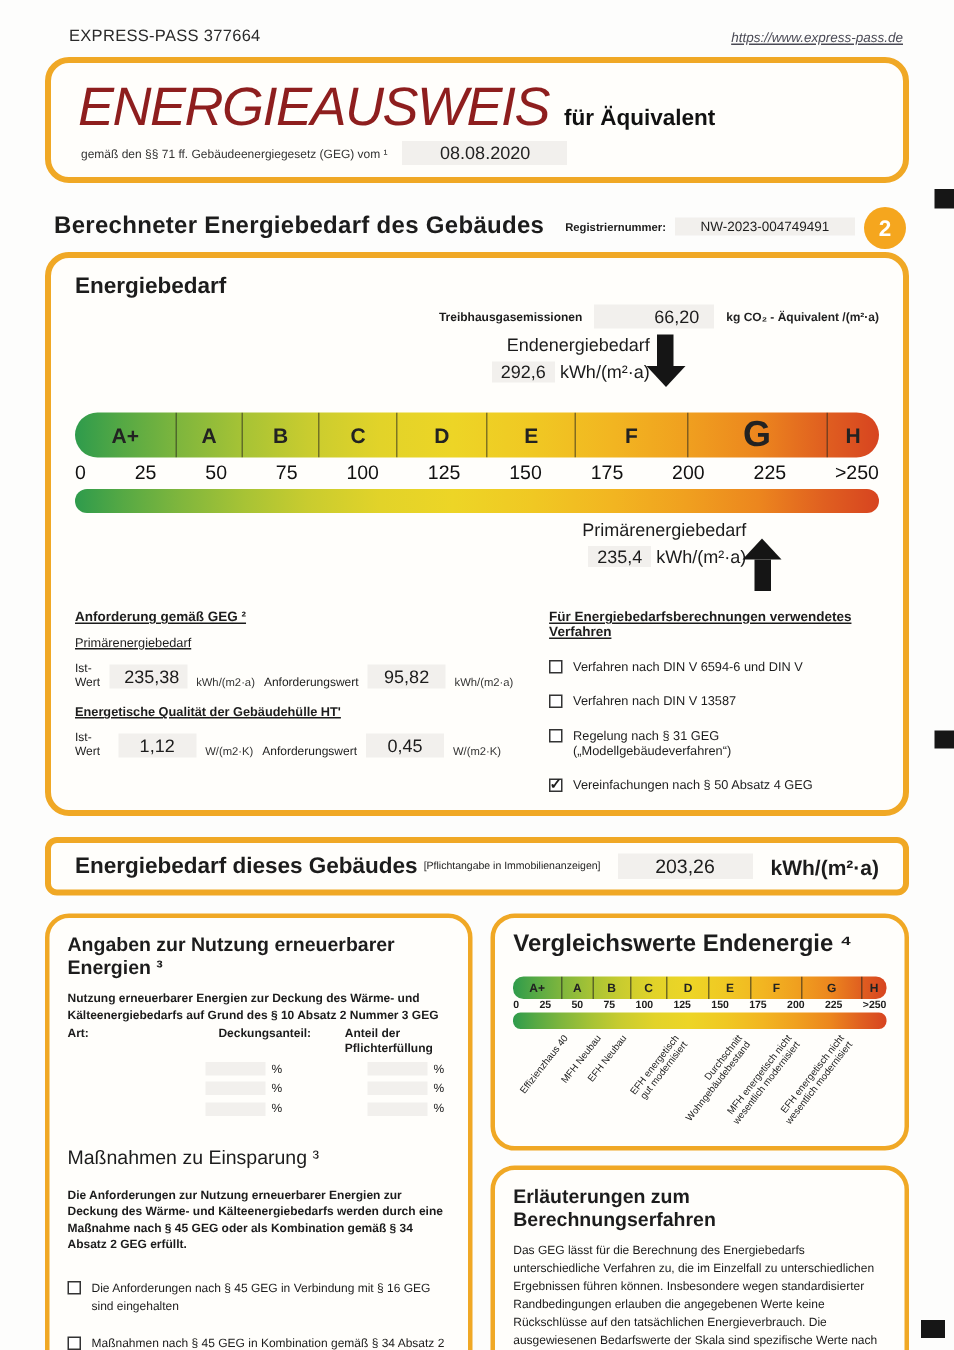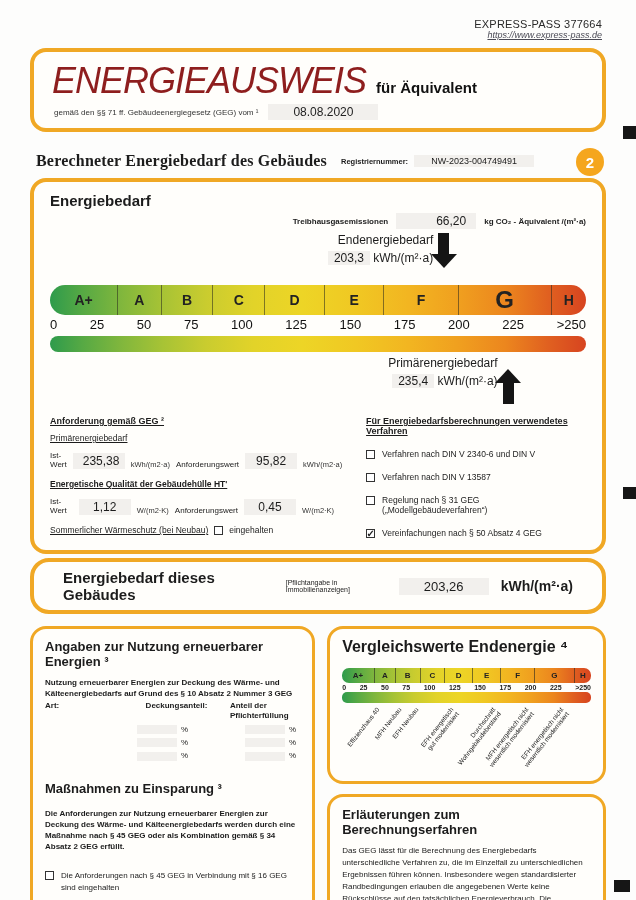--- a/index.html
+++ b/index.html
@@ -4,40 +4,40 @@
 <style>
   * { margin:0; padding:0; box-sizing:border-box; }
   html,body { width:636px; height:900px; }
   body {
     font-family:"Liberation Sans", sans-serif;
     background:#fdfdfc; color:#1c1c1c; position:relative; overflow:hidden;
   }
   .page { position:absolute; inset:0; padding:16px 30px 0 30px; }
 
   
-  .hdr { display:flex; justify-content:space-between; align-items:flex-end; padding:2px 4px 6px 16px;flex-direction:column; }
+  .hdr { display:flex; justify-content:space-between; align-items:flex-end; padding:2px 4px 6px 16px; }
   .hdr-ref { font-size:11px; color:#2a2a2a; letter-spacing:.2px; }
   .hdr-url { font-size:9px; font-style:italic; color:#4a4a55; text-decoration:underline; }
 
   
   .abox { border:4px solid #F0A825; border-radius:16px; background:#fffefb; }
 
   
   .titlebox { margin-top:2px; padding:8px 18px 8px 18px; }
   .brand-row { display:flex; align-items:baseline; gap:10px; }
   .brand { font-size:36px; font-weight:normal; font-style:italic; color:#8E1E1E; letter-spacing:-1px; }
   .brand-sub { font-size:15px; font-weight:bold; color:#111; }
   .law-row { display:flex; align-items:center; gap:10px; margin-top:2px; padding-left:2px; }
   .law { font-size:8px; color:#333; }
   .field { background:#F2F0ED; padding:1px 10px; }
   .date-val { font-size:12px; color:#222; min-width:110px; text-align:center; }
 
   
   .sechdr { display:flex; align-items:center; margin:20px 6px 8px 6px; position:relative; }
-  .sec-title { font-size:16px; font-weight:bold; letter-spacing:.2px;font-family:Liberation Serif, serif; }
+  .sec-title { font-size:16px; font-weight:bold; letter-spacing:.2px; }
   .reg-label { font-size:7.5px; font-weight:bold; margin-left:14px; }
   .reg-val { font-size:9px; margin-left:6px; min-width:120px; text-align:center; }
   .pagecircle { position:absolute; right:-4px; top:-4px; width:28px; height:28px; border-radius:50%;
     background:#F5A61E; color:#fff; font-size:15px; font-weight:bold; display:flex; align-items:center; justify-content:center; }
 
   
   .ebox { padding:10px 16px 12px 16px; }
   .ebox h2 { font-size:15px; font-weight:bold; }
   .ghg-row { display:flex; justify-content:flex-end; align-items:center; gap:8px; margin-top:4px; font-size:8px; }
   .ghg-label { font-weight:bold; }
@@ -74,21 +74,21 @@
   .vrow { display:flex; align-items:flex-end; gap:6px; margin:8px 0 10px 0; font-size:8px; }
   .vrow .bigval { font-size:12px; min-width:52px; text-align:center; }
   .vrow .unit { font-size:7.5px; color:#333; }
   .cbx { display:inline-flex; width:9px; height:9px; border:1px solid #333; background:#fff;
     font-size:10px; line-height:8px; align-items:center; justify-content:center; flex:none; margin-top:1px; }
   .cbx.checked { font-weight:bold; }
   .optrow { display:flex; gap:7px; font-size:8.5px; margin-top:13px; align-items:flex-start; }
   .summer-row { display:flex; align-items:center; gap:6px; font-size:8.5px; margin-top:6px; }
 
   
-  .banner { margin-top:4px; padding:7px 29px; display:flex; align-items:center; border-radius:19px; }
+  .banner { margin-top:14px; padding:7px 16px; display:flex; align-items:center; border-radius:8px; }
   .banner .t { font-size:15px; font-weight:bold; }
   .banner .note { font-size:7px; margin-left:4px; }
   .banner .v { font-size:13px; margin-left:auto; min-width:90px; text-align:center; }
   .banner .u { font-size:14px; font-weight:bold; margin-left:12px; }
 
   
   .lower { display:flex; gap:12px; margin-top:12px; }
   .lbox { width:50.5%; padding:10px 12px; border-width:3.5px; height:308px; }
   .rcol { width:49.5%; display:flex; flex-direction:column; gap:10px; }
   .rbox1 { padding:9px 12px; border-width:3.5px; height:158px; }
@@ -98,21 +98,21 @@
   .ren-table { margin-top:2px; font-size:8px; }
   .ren-headrow { display:flex; margin-top:2px; }
   .ren-headrow .c1 { width:34%; font-weight:bold; }
   .ren-headrow .c2 { width:36%; font-weight:bold;margin-left:21px; }
   .ren-headrow .c3 { width:30%; font-weight:bold; line-height:1.2; }
   .pctrow { display:flex; font-size:8px; margin-top:4px; }
   .pctrow .p1 { width:60%; text-align:right; padding-right:10px; }
   .pctrow .p2 { width:40%; text-align:right; padding-right:4px; }
   .blank { display:inline-block; background:#F2F0ED; width:40px; height:9px; vertical-align:middle; margin-right:4px; }
 
-  .m-head { font-size:13px; font-weight:bold; margin-top:20px; }
+  .m-head { font-size:13px; font-weight:normal; margin-top:20px; }
   .m-opt { display:flex; gap:7px; font-size:8px; line-height:1.45; margin-top:13px; align-items:flex-start; }
 
   
   .sscale { margin-top:12px; }
   .s-letters { display:flex; align-items:center; height:15px; border-radius:7px; overflow:hidden; }
   .s-letters .cell { display:flex; align-items:center; justify-content:center; height:100%;
     font-weight:bold; font-size:8px; color:#222; border-left:1px solid rgba(40,40,30,.6); }
   .s-letters .cell:first-child { border-left:none; }
   .s-ticks { display:flex; justify-content:space-between; font-size:7px; font-weight:bold; padding:1px 0; }
   .s-bottom { height:11px; border-radius:5px; }
@@ -158,21 +158,21 @@
     <div class="ghg-row">
       <span class="ghg-label">Treibhausgasemissionen</span>
       <span class="field ghg-val">66,20</span>
       <span class="ghg-unit">kg CO₂ - Äquivalent  /(m²·a)</span>
     </div>
 
     <div class="marker-row">
       <div class="lblblk endlbl">
         <div>Endenergiebedarf</div>
         <div>
-          <span class="field val">203,3</span>
+          <span class="field val">292,6</span>
           <span>kWh/(m²·a)</span>
         </div>
       </div>
       <div class="arr arr-down">
         <div class="stem"></div>
           <div class="head-d"></div>
       </div>
     </div>
 
     <div>
@@ -231,32 +231,27 @@
         </div>
         <div class="u-sub" style="font-weight:bold">Energetische Qualität der Gebäudehülle HT'</div>
         <div class="vrow">
           <span>Ist-Wert</span>
           <span class="field bigval">1,12</span>
           <span class="unit">W/(m2·K)</span>
           <span>Anforderungswert</span>
           <span class="field bigval">0,45</span>
           <span class="unit">W/(m2·K)</span>
         </div>
-        <div class="summer-row">
-          <span class="u-sub">Sommerlicher Wärmeschutz (bei Neubau)</span>
-          <span class="cbx"></span>
-          <span>eingehalten</span>
-        </div>
       </div>
 
       <div class="col-r">
         <div class="u-head">Für Energiebedarfsberechnungen verwendetes Verfahren</div>
         <div class="optrow">
           <span class="cbx"></span>
-          <span>Verfahren nach DIN V 2340-6 und DIN V</span>
+          <span>Verfahren nach DIN V 6594-6 und DIN V</span>
         </div>
         <div class="optrow">
           <span class="cbx"></span>
           <span>Verfahren nach DIN V 13587</span>
         </div>
         <div class="optrow">
           <span class="cbx"></span>
           <span>Regelung nach § 31 GEG („Modellgebäudeverfahren“)</span>
         </div>
         <div class="optrow">

